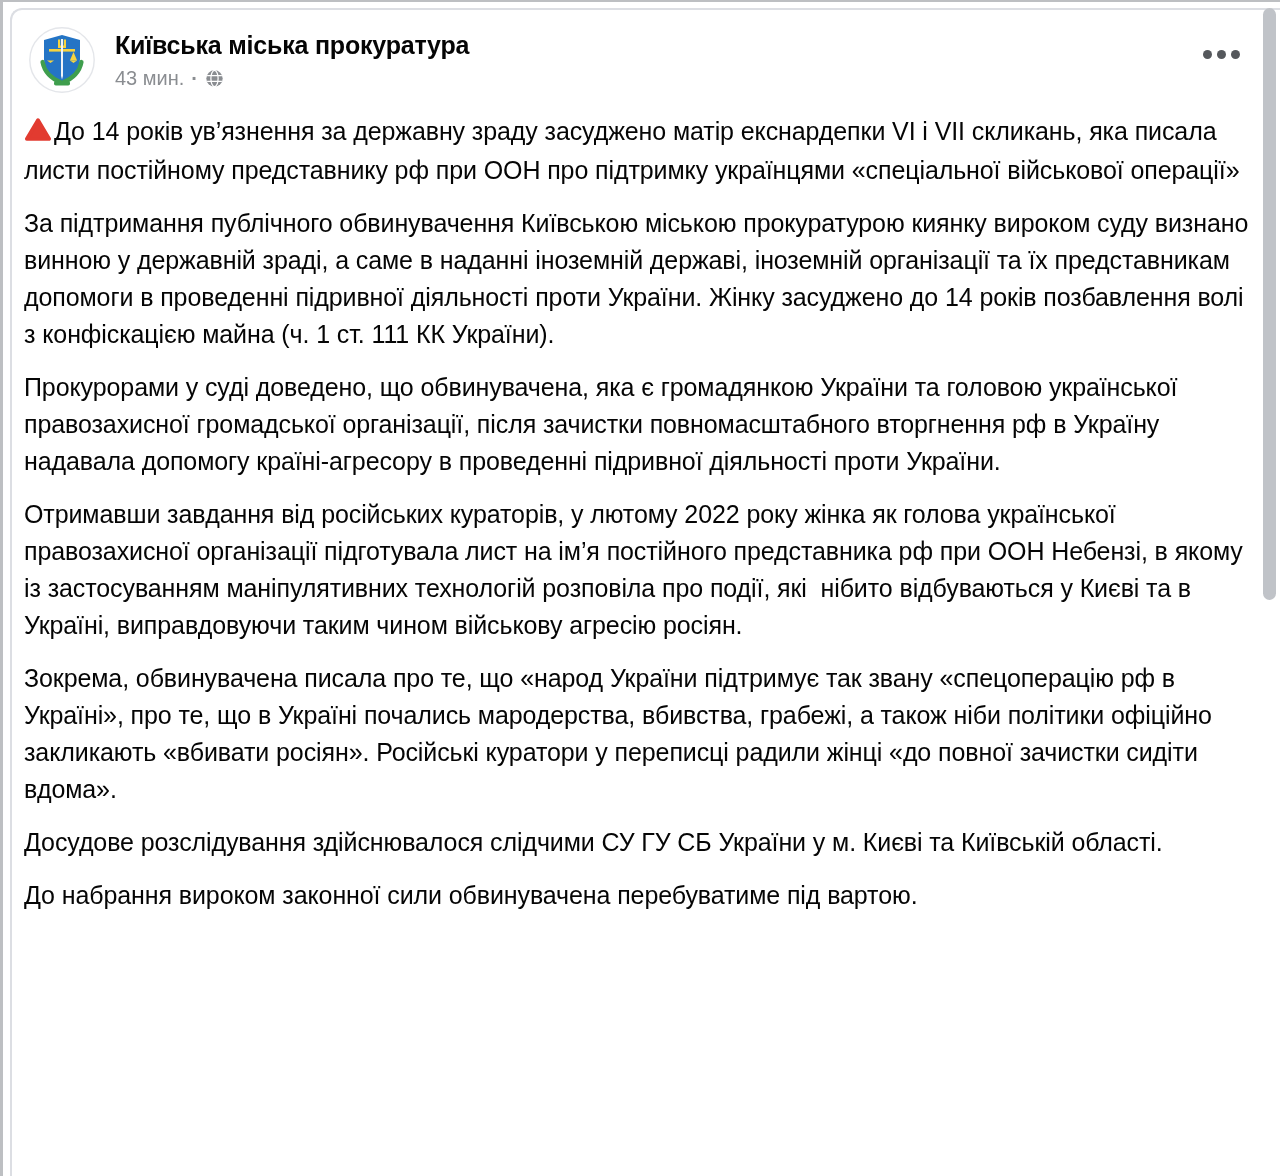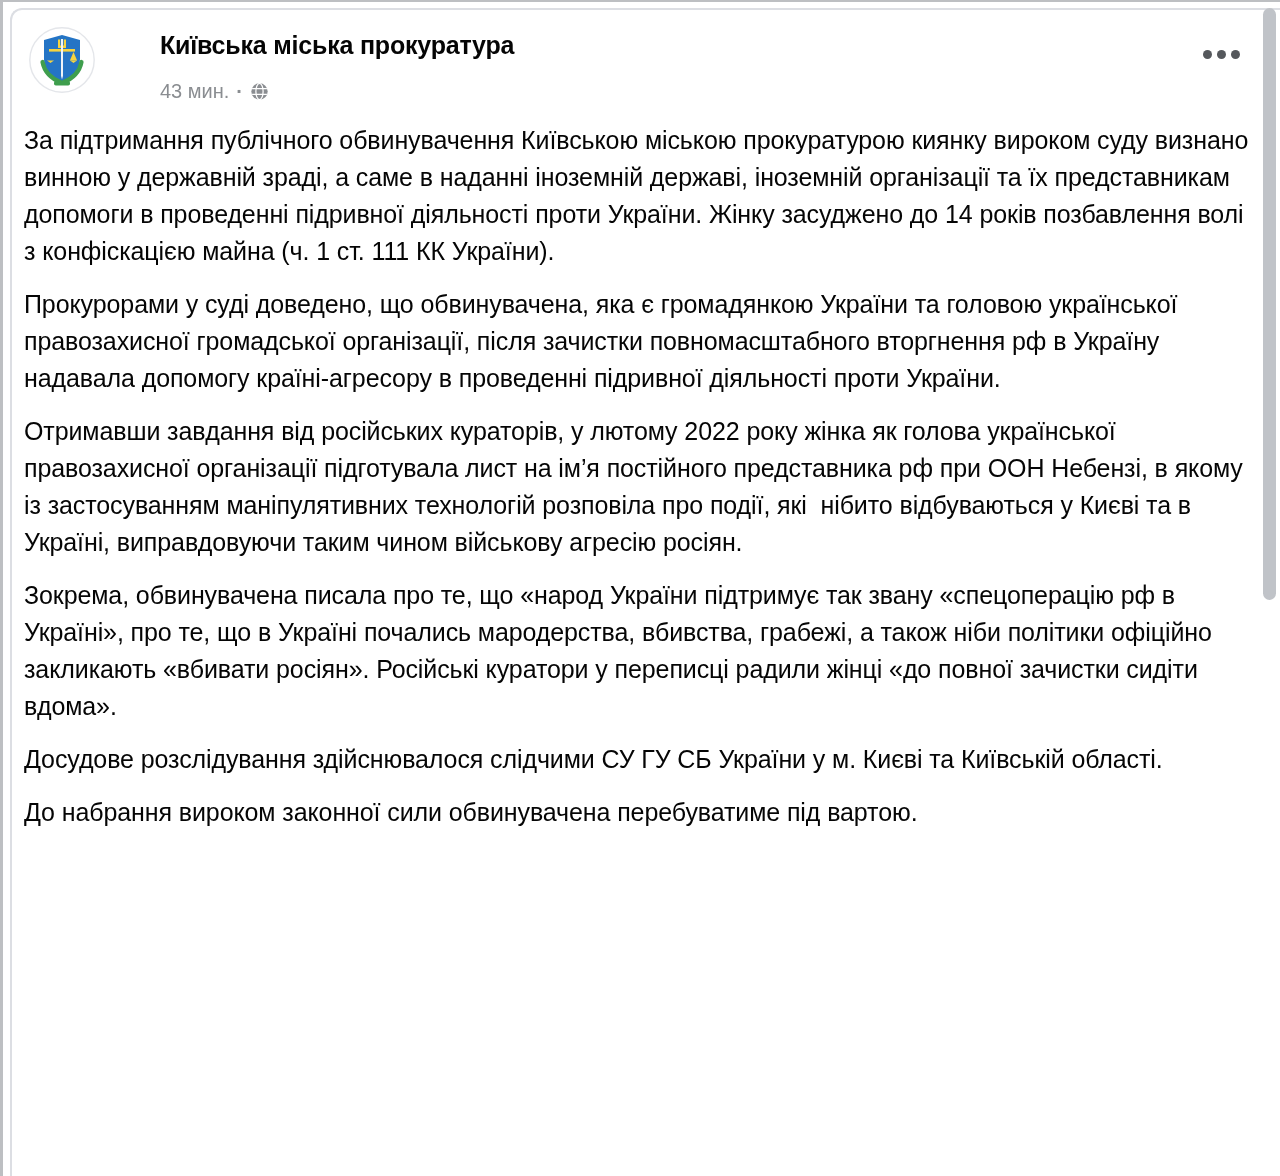--- a/index.html
+++ b/index.html
@@ -15,26 +15,26 @@
     --color-emblem_green:#3f9e4d;
   }
   *{box-sizing:border-box;margin:0;padding:0;}
   html,body{width:1280px;height:1176px;overflow:hidden;background:#fff;
     font-family:"Liberation Sans","DejaVu Sans",sans-serif;color:var(--color-text);}
   .edge-top{position:absolute;left:0;top:0;width:1280px;height:2px;background:var(--color-edge);}
   .edge-left{position:absolute;left:0;top:0;width:3px;height:1176px;background:var(--color-edge);}
   .card{position:absolute;left:10px;top:8px;width:1270px;height:1168px;background:#fff;
     border-top:2px solid var(--color-border);border-left:2px solid var(--color-border);
     border-top-left-radius:12px;}
-  .header{position:relative;display:flex;align-items:flex-start;padding:17px 26px 0 17px;gap:45px;}
+  .header{position:relative;display:flex;align-items:flex-start;padding:17px 26px 0 17px;}
   .avatar{width:66px;height:66px;border-radius:50%;flex:0 0 auto;cursor:pointer;}
   .avatar svg{display:block;}
   .header-text{margin-left:20px;padding-top:3px;}
   .page-name{font-size:25px;font-weight:700;letter-spacing:-0.2px;line-height:30px;color:var(--color-text);cursor:pointer;}
-  .meta{margin-top:20px;display:flex;align-items:center;font-size:20px;color:var(--color-secondary);line-height:22px;}
+  .meta{margin-top:7px;display:flex;align-items:center;font-size:20px;color:var(--color-secondary);line-height:22px;}
   .meta .sep{margin:0 7px;font-weight:700;}
   .globe{display:inline-flex;align-items:center;}
   .more{position:absolute;right:34px;top:34px;display:flex;gap:5px;background:none;border:none;
     padding:6px;cursor:pointer;align-items:center;}
   .more .dot{width:9px;height:9px;border-radius:50%;background:var(--color-dots);}
   .post-text{margin-top:20px;padding:0 24px 0 12px;font-size:25px;line-height:37px;
     letter-spacing:-0.1px;color:var(--color-text);}
   .post-text p{margin:0 0 16px 0;white-space:pre-wrap;}
   .tri{display:inline-block;vertical-align:-2px;margin-right:2px;}
   .scrollbar-thumb{position:absolute;right:4px;top:8px;width:13px;height:592px;border-radius:7px;
@@ -83,20 +83,23 @@
     </div>
 
     <button class="more" aria-label="More options">
       <span class="dot"></span>
       <span class="dot"></span>
       <span class="dot"></span>
     </button>
   </div>
 
   <div class="post-text">
+    <p><span class="tri"><svg width="28" height="26" viewBox="0 0 28 26">
+            <path d="M14 4 L25.3 23 H2.7 Z" fill="#e23b30" stroke="#e23b30" stroke-width="3.5" stroke-linejoin="round"></path>
+          </svg></span><span>До 14 років ув’язнення за державну зраду засуджено матір екснардепки VI і VII скликань, яка писала листи постійному представнику рф при ООН про підтримку українцями «спеціальної військової операції»</span></p>
     <p>За підтримання публічного обвинувачення Київською міською прокуратурою киянку вироком суду визнано винною у державній зраді, а саме в наданні іноземній державі, іноземній організації та їх представникам допомоги в проведенні підривної діяльності проти України. Жінку засуджено до 14 років позбавлення волі з конфіскацією майна (ч. 1 ст. 111 КК України).</p>
     <p>Прокурорами у суді доведено, що обвинувачена, яка є громадянкою України та головою української правозахисної громадської організації, після зачистки повномасштабного вторгнення рф в Україну надавала допомогу країні-агресору в проведенні підривної діяльності проти України.</p>
     <p>Отримавши завдання від російських кураторів, у лютому 2022 року жінка як голова української правозахисної організації підготувала лист на ім’я постійного представника рф при ООН Небензі, в якому із застосуванням маніпулятивних технологій розповіла про події, які  нібито відбуваються у Києві та в Україні, виправдовуючи таким чином військову агресію росіян.</p>
     <p>Зокрема, обвинувачена писала про те, що «народ України підтримує так звану «спецоперацію рф в Україні», про те, що в Україні почались мародерства, вбивства, грабежі, а також ніби політики офіційно закликають «вбивати росіян». Російські куратори у переписці радили жінці «до повної зачистки сидіти вдома».</p>
     <p>Досудове розслідування здійснювалося слідчими СУ ГУ СБ України у м. Києві та Київській області.</p>
     <p>До набрання вироком законної сили обвинувачена перебуватиме під вартою.</p>
   </div>
 
 </div>
 

